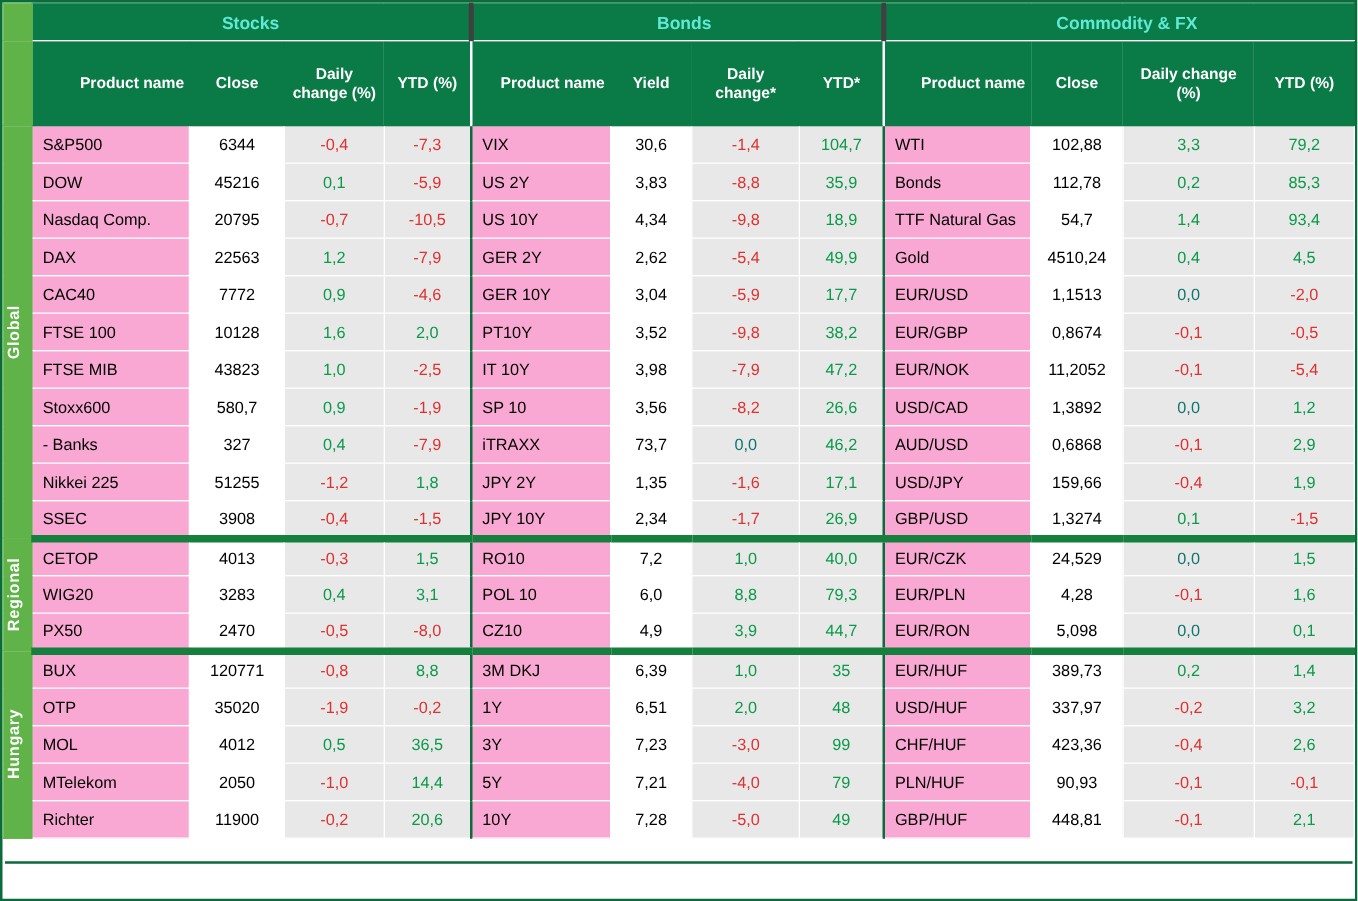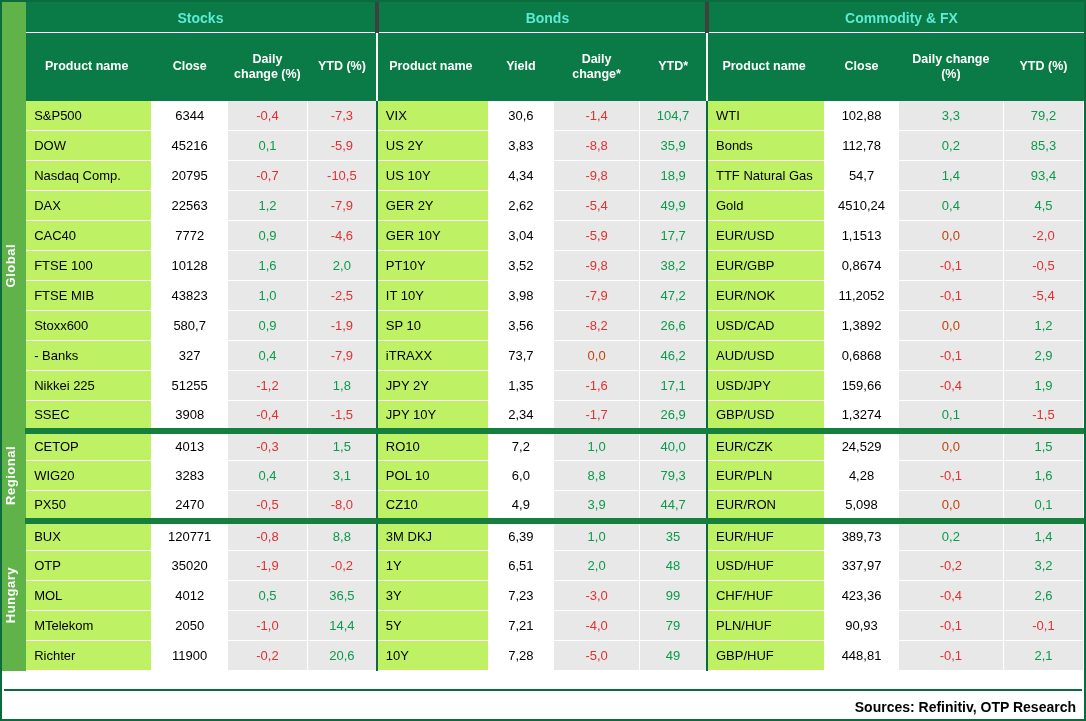--- a/index.html
+++ b/index.html
@@ -54,21 +54,21 @@
     background:#0a7a46;
     color:#ffffff;
     font-weight:bold;
     text-align:center;
     font-size:12.5px;
     height:68px;
     padding:2px 4px;
     line-height:1.15;
     border:1px solid #0a7a46;
   }
-  .colh.nameh{text-align:center;padding-left:0;}
+  .colh.nameh{text-align:right;padding-left:0;}
   .colh.sep{border-left:2px solid #ffffff;}
   
   .band{
     background:#5fb348;
     color:#ffffff;
     font-weight:bold;
     font-size:13px;
     width:22px;
     text-align:center;
     border:1px solid #5fb348;
@@ -76,37 +76,37 @@
   }
   .band span{
     display:block;
     writing-mode:vertical-rl;
     transform:rotate(180deg);
     white-space:nowrap;
     letter-spacing:0.5px;
   }
   
   .name{
-    background:#bef264;
+    background:#f9a8d4;
     text-align:left;
     padding-left:8px;
     font-size:13px;
     color:#000;
   }
   .num{
     background:#ffffff;
     text-align:right;
     padding-right:10px;
     font-size:13px;
   }
   .num.ctr{text-align:center;padding-right:0;}
   .num.shade{background:#e8e8e8;}
   .up{color:#0a9a4a;}
   .down{color:#e03131;}
-  .flat{color:#c2410c;}
+  .flat{color:#0f766e;}
   .rowsep td{border-bottom:6px solid #15803d;}
   
   .blocksep{border-left:2px solid #0a6b3d;}
   
   .footnote{
     position:absolute;
     left:6px;
     bottom:34px;
     font-size:12.5px;
     font-weight:bold;
@@ -444,14 +444,13 @@
           <td class="num ctr shade up">49</td>
           <td class="name blocksep">GBP/HUF</td>
           <td class="num ctr">448,81</td>
           <td class="num ctr shade down">-0,1</td>
           <td class="num ctr shade up">2,1</td>
         </tr>
       </tbody>
   </table>
 
   <div class="footline"></div>
-  <div class="sources">Sources: Refinitiv, OTP Research</div>
 </div>
 
 </body></html>

